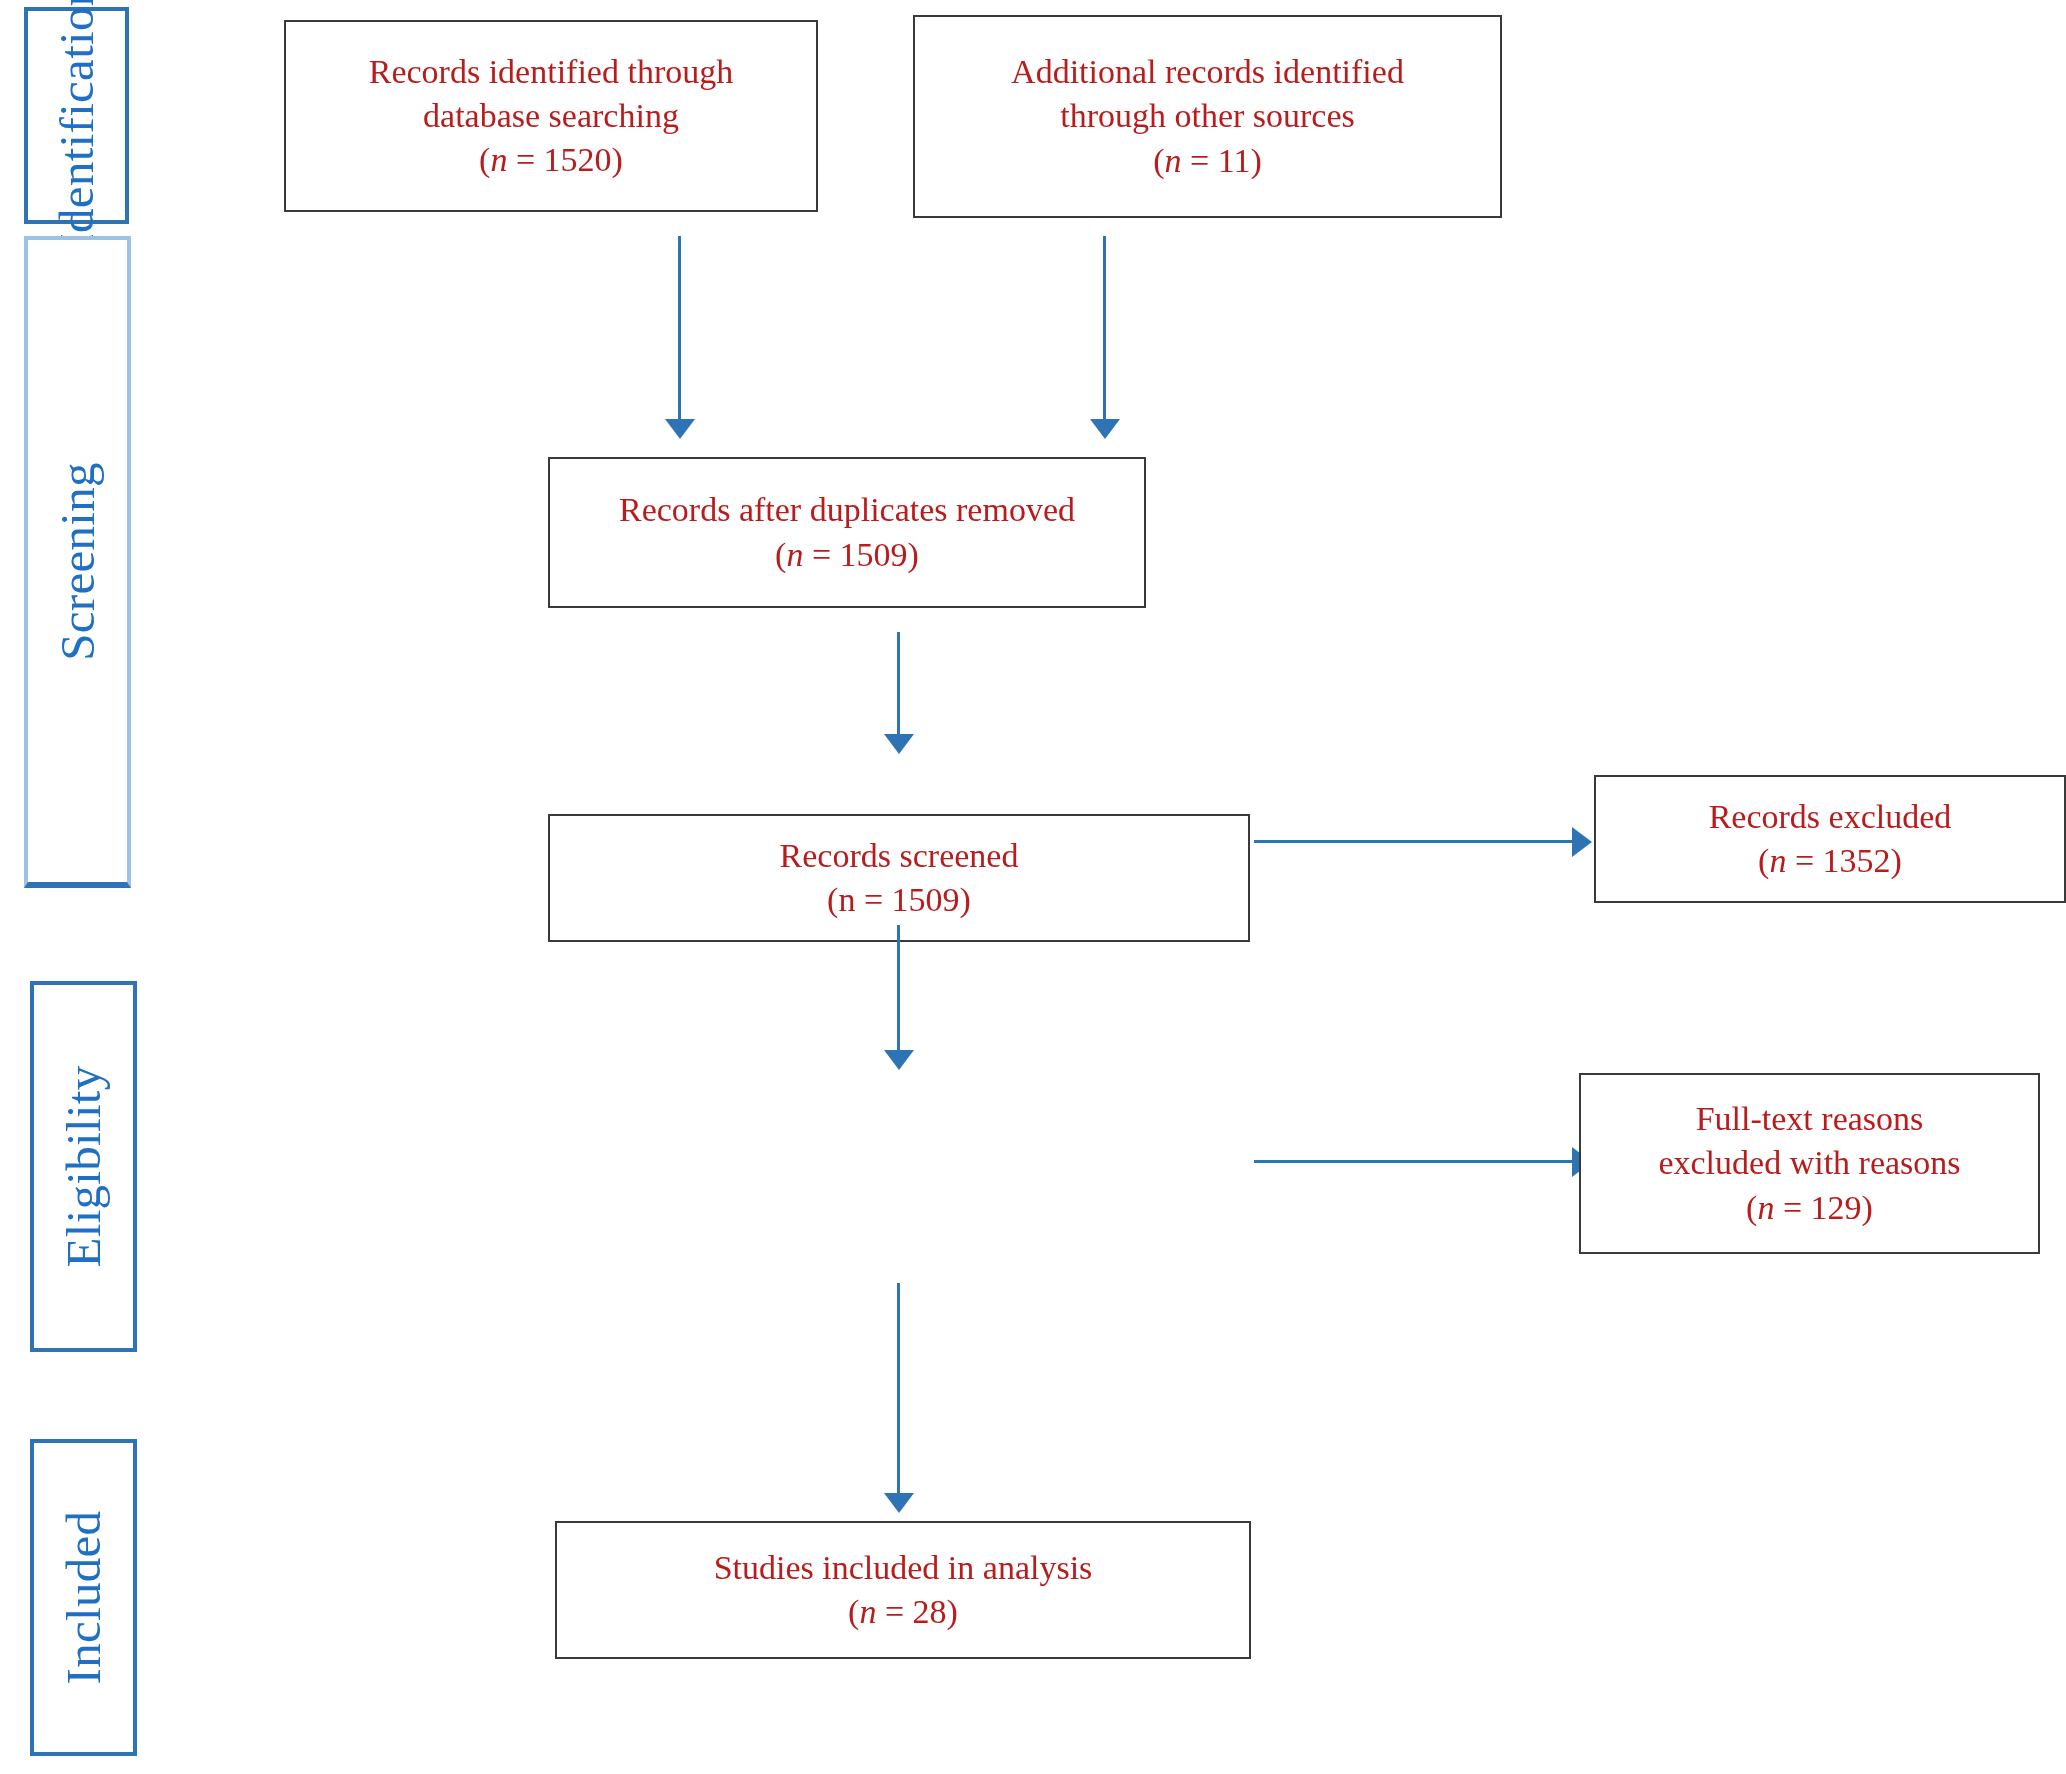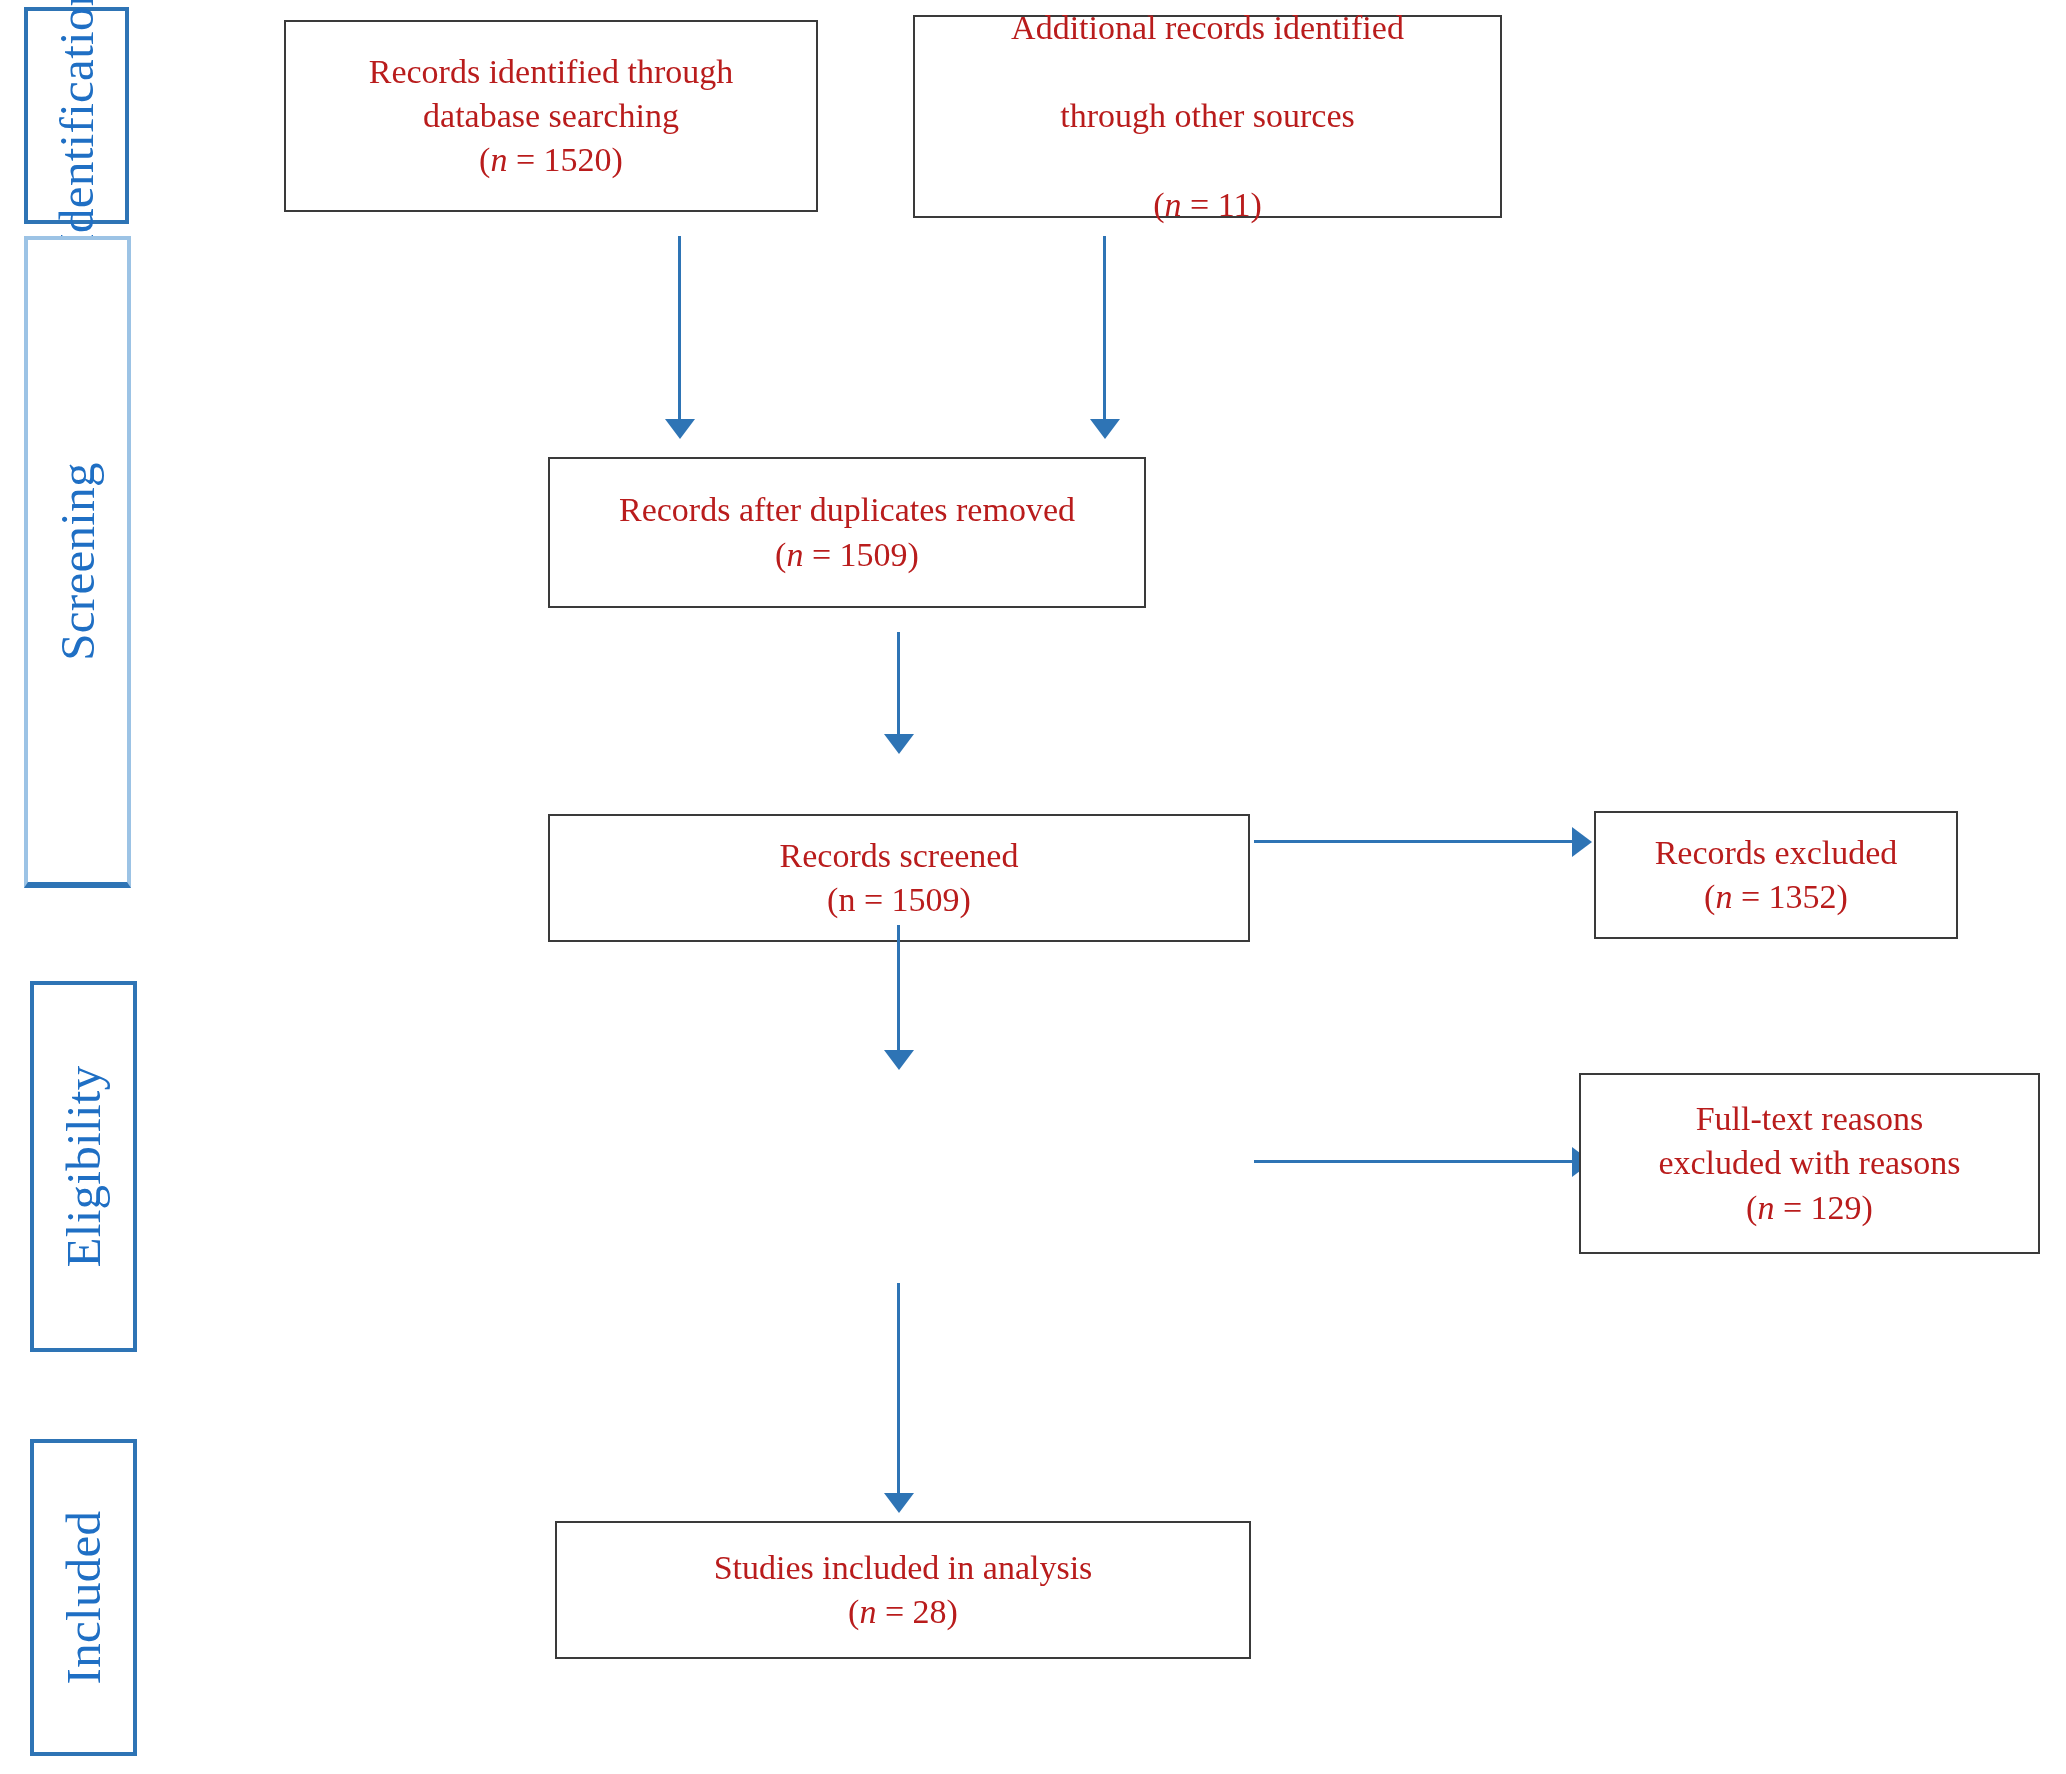--- a/index.html
+++ b/index.html
@@ -131,21 +131,21 @@
   <div class="stage-label" style="left:30px; top:1439px; width:107px; height:317px; border:4.7px solid #2E74B5;">
     <span class="stage-text">Included</span>
   </div>
 
   <div class="flow-box" style="left:284px; top:20px; width:534px; height:192px;">
     <span class="line">Records identified through</span>
     <span class="line">database searching</span>
     <span class="line nval">(<span class="ital">n</span> = <span>1520</span>)</span>
   </div>
 
-  <div class="flow-box" style="left:913px; top:15px; width:589px; height:203px;gap:44px;">
+  <div class="flow-box" style="left:913px; top:15px; width:589px; height:203px;">
     <span class="line">Additional records identified</span>
     <span class="line">through other sources</span>
     <span class="line nval">(<span class="ital">n</span> = <span>11</span>)</span>
   </div>
 
   <div class="arrow-v" style="left:659px; top:236px; width:41px; height:203px;">
     <div class="shaft" style="height:184px;"></div>
     <div class="head"></div>
   </div>
 
@@ -167,21 +167,21 @@
   <div class="flow-box" style="left:548px; top:774px; width:702px; height:128px;margin-top:40px;">
     <span class="line">Records screened</span>
     <span class="line nval">(<span>n</span> = <span>1509</span>)</span>
   </div>
 
   <div class="arrow-h" style="left:1254px; top:821px; width:338px; height:41px;">
     <div class="shaft" style="width:319px;"></div>
     <div class="head"></div>
   </div>
 
-  <div class="flow-box" style="left:1594px; top:775px; width:364px; height:128px;margin-top:36px;">
+  <div class="flow-box" style="left:1594px; top:775px; width:472px; height:128px;">
     <span class="line">Records excluded</span>
     <span class="line nval">(<span class="ital">n</span> = <span>1352</span>)</span>
   </div>
 
   <div class="arrow-v" style="left:878px; top:925px; width:41px; height:145px;">
     <div class="shaft" style="height:126px;"></div>
     <div class="head"></div>
   </div>
 
 

